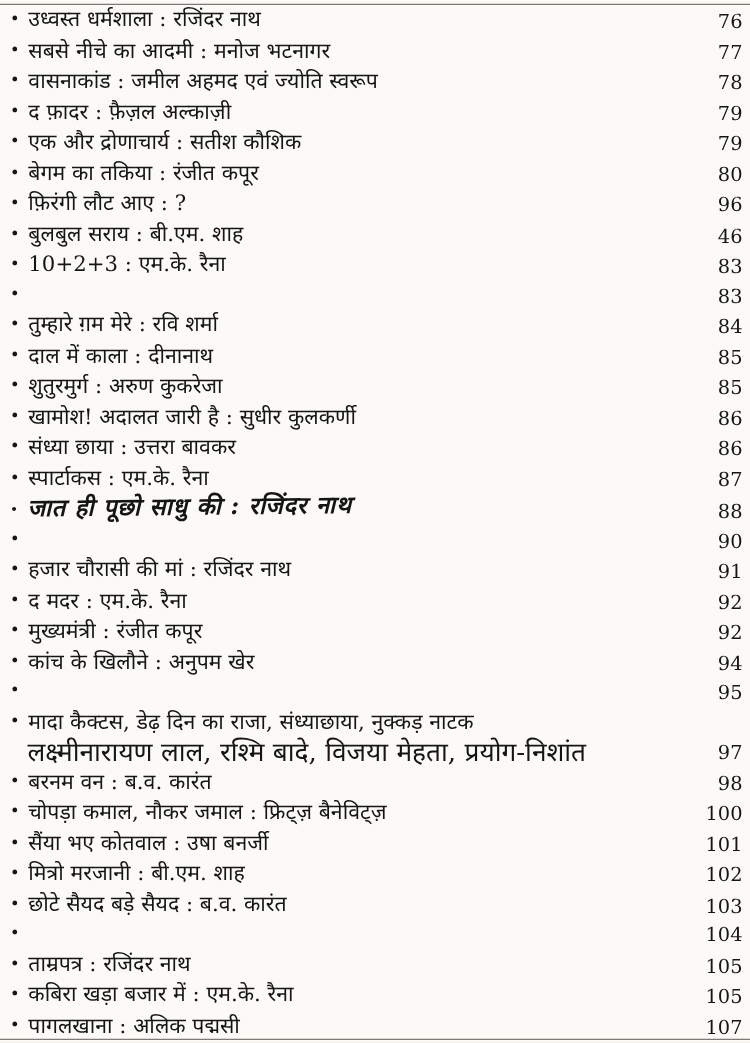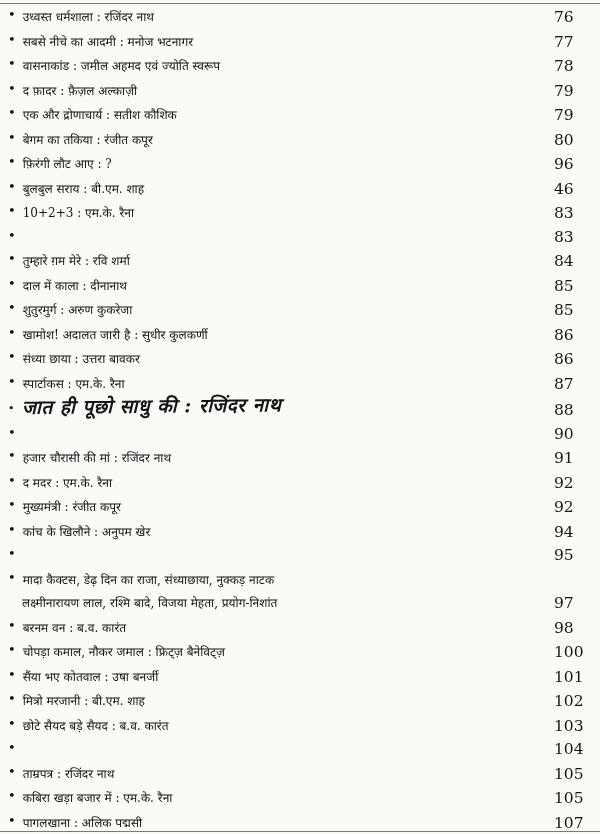--- a/index.html
+++ b/index.html
@@ -54,33 +54,34 @@
     line-height: 23.5px;
   }
   .bullet {
     font-size: 13px;
     margin-right: 7px;
     position: relative;
     top: -2px;
     flex-shrink: 0;
   }
   .title {
-    font-size: 12px;
+    font-size: 17px;
     white-space: nowrap;
   }
   .title2 {
-    font-size: 12px;
+    font-size: 21px;
     line-height: 23.5px;
     margin-left: 14px;
     white-space: nowrap;
   }
   .pagenum {
     font-size: 15.5px;
     line-height: 23.5px;
     width: 40px;
+    text-align: right;
     flex-shrink: 0;
   }
   
   .row.handwritten .title {
     font-size: 19px;
     font-style: italic;
     font-weight: bold;
     letter-spacing: 0.5px;
     transform: rotate(-0.6deg);
     transform-origin: left bottom;

